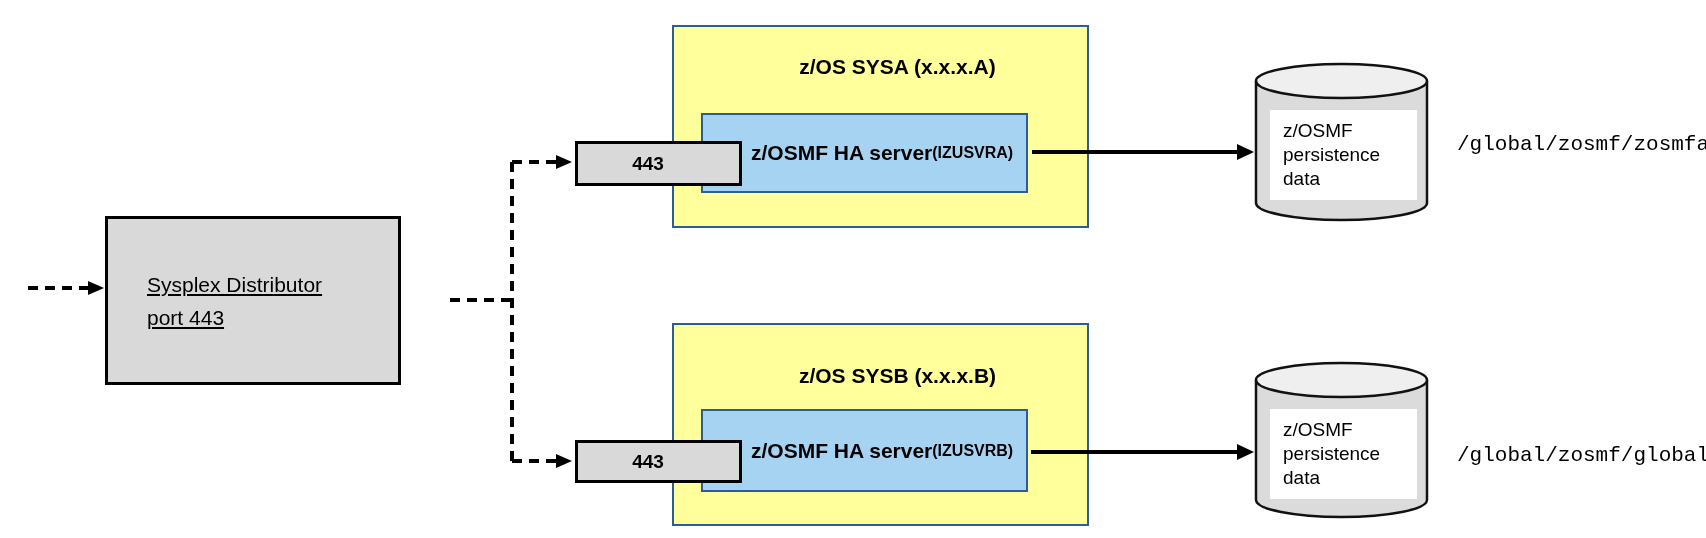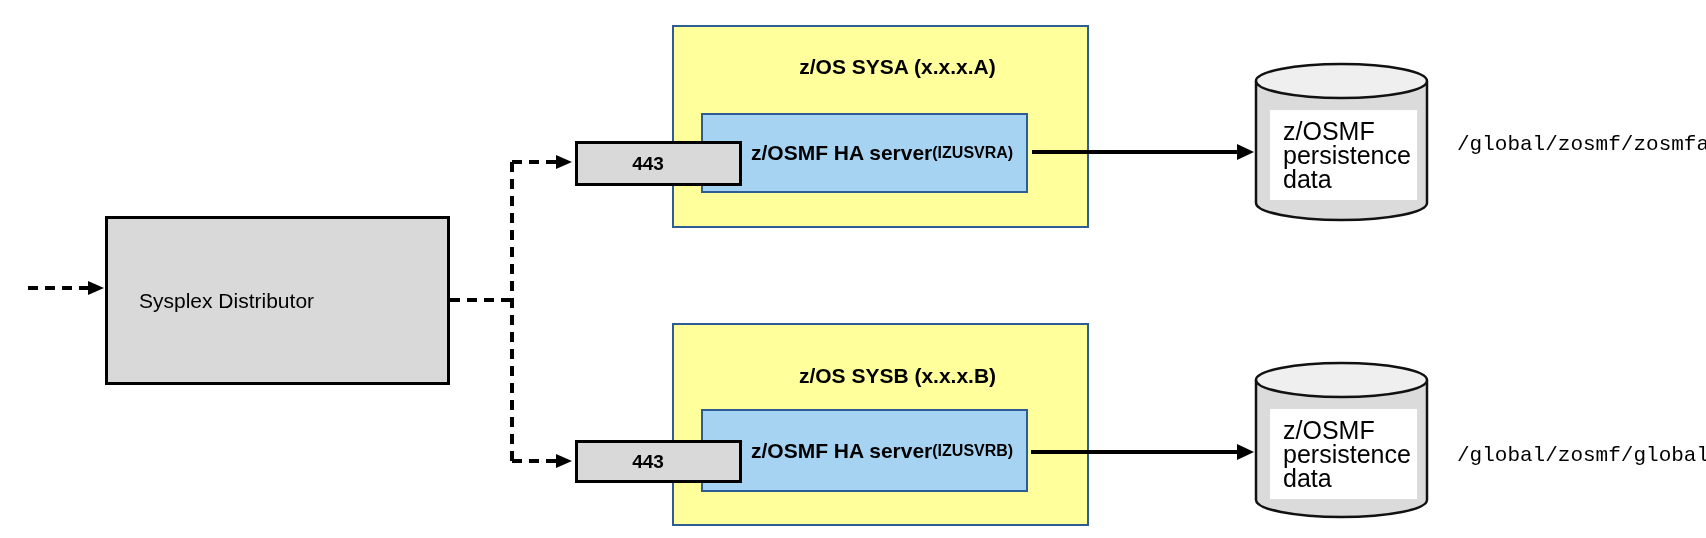--- a/index.html
+++ b/index.html
@@ -7,27 +7,28 @@
     position:relative;
     width:1706px;height:538px;
     background:#fff;
     font-family:"Liberation Sans",sans-serif;
     color:#000;
     overflow:hidden;
   }
   
   .abs{position:absolute;box-sizing:border-box;}
   .distributor{
-    left:105px;top:216px;width:345px;height:169px;
+    left:105px;top:216px;width:296px;height:169px;
     background:var(--gray-fill,#D9D9D9);
     border:3px solid #000;
     display:flex;flex-direction:column;justify-content:center;
-    padding-left:31px;
+    padding-left:39px;
     font-size:21px;line-height:33px;
     z-index:3;
+    text-decoration:underline;
   }
   .sys-box{
     width:417px;height:203px;
     background:var(--yellow-fill,#FFFF9C);
     border:2px solid var(--blue-border,#2E5C94);
     z-index:1;
   }
   .sys-box.a{left:672px;top:25px;}
   .sys-box.b{left:672px;top:323px;}
   .sys-title{
@@ -70,41 +71,42 @@
   .solid{stroke:#000;stroke-width:4;fill:none;}
   .head{fill:#000;stroke:none;}
   .cyl-body{fill:var(--cylinder-body,#DBDBDB);stroke:#111;stroke-width:2.5;}
   .cyl-top{fill:var(--cylinder-top,#EFEFEF);stroke:#111;stroke-width:2.5;}
   
   .store-label{
     left:1270px;width:147px;height:90px;
     background:#fff;
     display:flex;flex-direction:column;justify-content:center;
     padding-left:13px;
-    font-size:25px;line-height:24px;
+    font-size:19px;line-height:24px;
     z-index:6;
   }
   .store-label.a{top:110px;}
   .store-label.b{top:409px;}
   .path-label{
     left:1457px;
     font-size:21px;line-height:26px;white-space:nowrap;
     z-index:3;
     font-family:Liberation Mono, monospace;
   }
   .path-label.a{top:132px;}
   .path-label.b{top:443px;}
 </style>
 </head>
 <body>
 
 <div class="canvas">
 
   <div class="abs distributor">
     <span>Sysplex Distributor</span>
+    <span>port 443</span>
   </div>
 
   <div class="abs sys-box a">
     <div class="sys-title">z/OS SYSA (x.x.x.A)</div>
   </div>
   <div class="abs server-box a">
     <span class="server-label">z/OSMF HA server</span>
     <span class="server-id">(IZUSVRA)</span>
   </div>
   <div class="abs port-box a">

